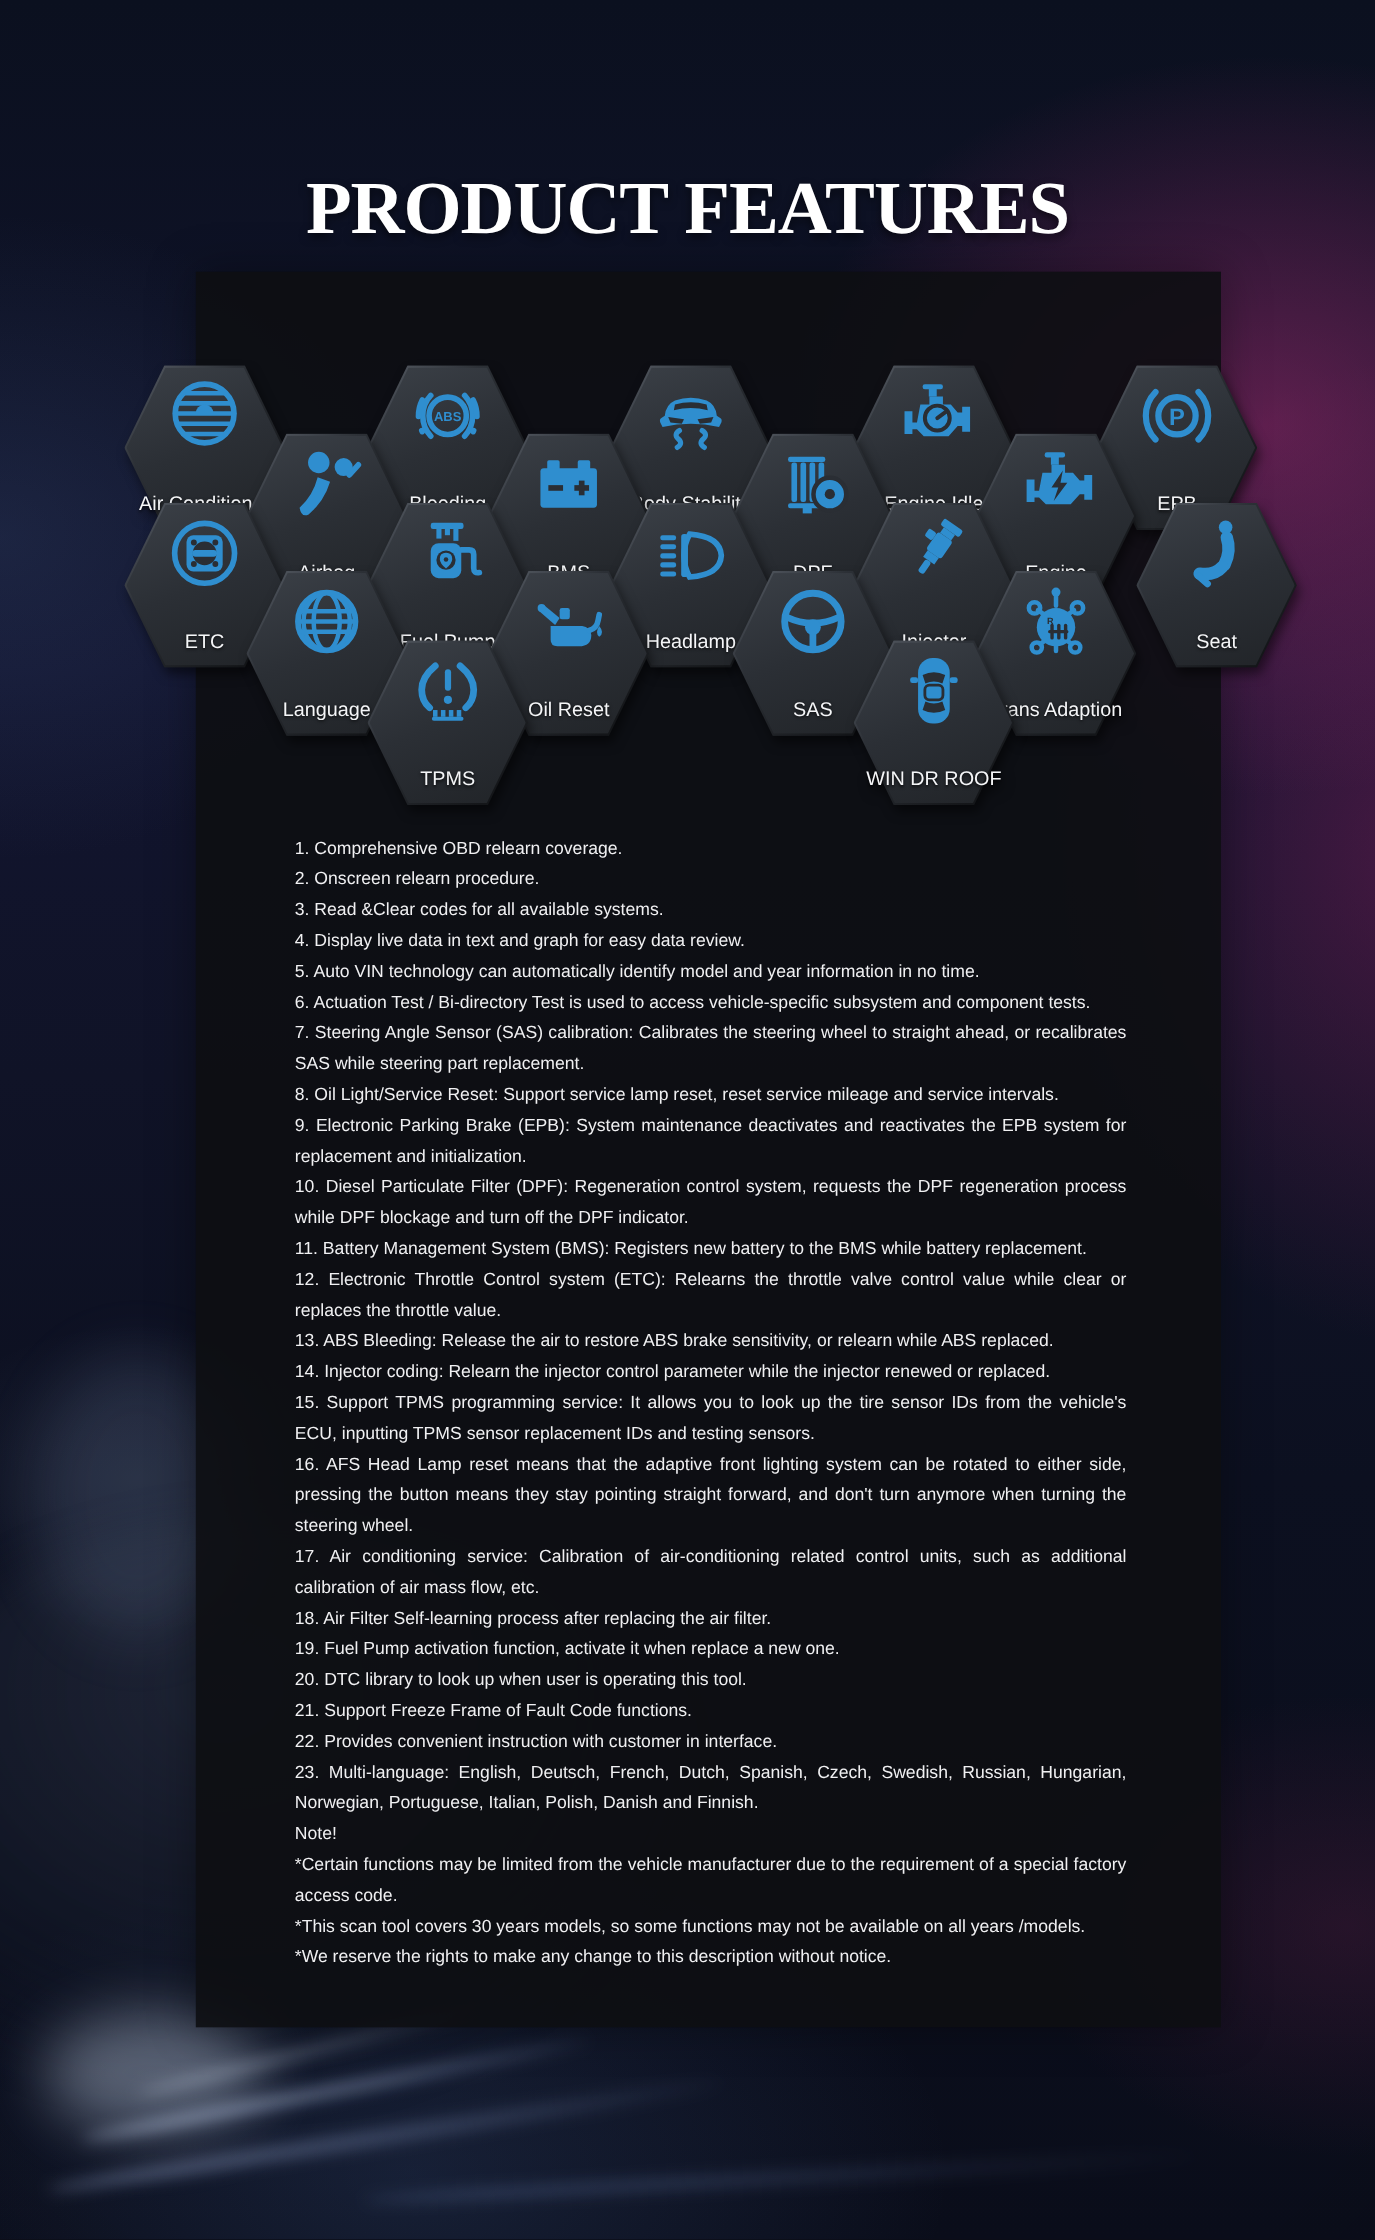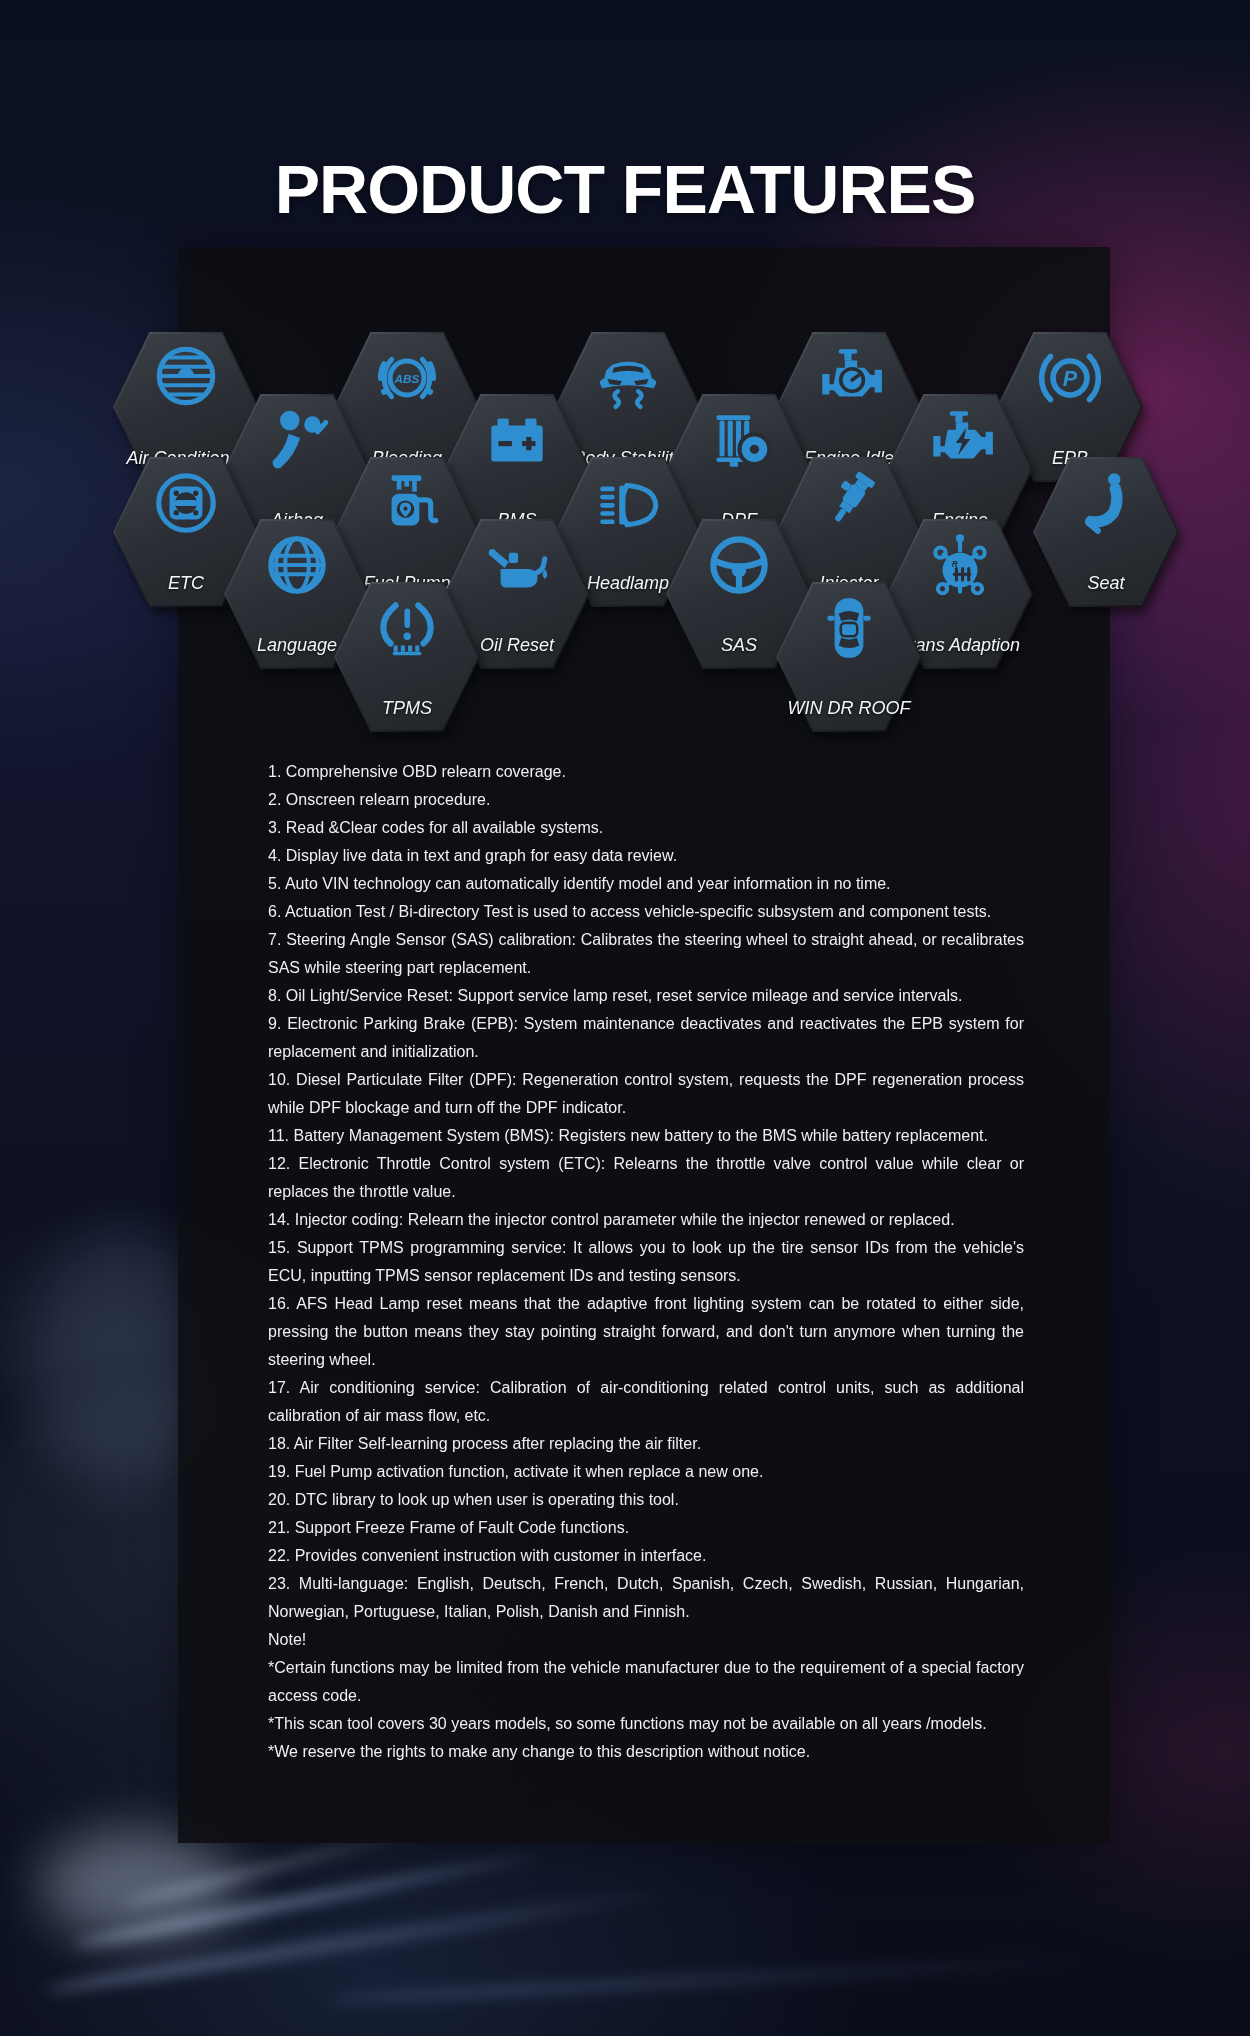--- a/index.html
+++ b/index.html
@@ -26,28 +26,28 @@
   .glow{position:absolute;border-radius:50%;filter:blur(26px);}
   .glow.g1{left:40px;top:1830px;width:200px;height:110px;background:rgba(220,235,255,.35);}
   .glow.g2{left:30px;top:1230px;width:190px;height:260px;background:rgba(150,175,215,.12);}
   .carhint{position:absolute;left:-140px;top:1380px;width:760px;height:520px;border-radius:50% 46% 40% 40%;
     background:radial-gradient(ellipse at 45% 30%, rgba(120,135,160,.18), rgba(25,32,48,.30) 55%, rgba(10,14,24,0) 75%);
     filter:blur(18px);}
   .vignette{position:absolute;inset:0;
     background:radial-gradient(ellipse 140% 120% at 50% 42%, rgba(0,0,0,0) 55%, rgba(0,0,0,.45) 100%);}
 
   .page-title{position:absolute;left:0;top:150px;width:1250px;text-align:center;margin:0;
-    color:#ffffff;font-family:Liberation Sans, sans-serif;font-weight:bold;
+    color:#ffffff;font-family:Liberation Serif, serif;font-weight:bold;
     font-size:68px;letter-spacing:-1px;text-shadow:0 3px 8px rgba(0,0,0,.55);}
 
   .panel{position:absolute;left:178px;top:247px;width:932px;height:1596px;
     background:rgba(13,14,18,.90);box-shadow:0 0 40px rgba(0,0,0,.35);}
 
   
-  .hex{position:absolute;width:146px;height:150px;filter:drop-shadow(3px 6px 5px rgba(0,0,0,.5));font-style:italic;}
+  .hex{position:absolute;width:146px;height:150px;filter:drop-shadow(3px 6px 5px rgba(0,0,0,.5));}
   .hex-bevel{position:absolute;inset:0;
     clip-path:polygon(0% 50%,25% 0%,75% 0%,100% 50%,75% 100%,25% 100%);
     background:linear-gradient(135deg,#5c626b 0%,#2c3036 35%,#141619 85%);}
   .hex-face{position:absolute;inset:2px;
     clip-path:polygon(0% 50%,25% 0%,75% 0%,100% 50%,75% 100%,25% 100%);
     background:linear-gradient(160deg,#3b4047 0%,#2b2f35 50%,#212428 100%);}
   .hex-icon{position:absolute;left:50%;top:9px;transform:translateX(-50%);width:74px;height:74px;}
   .hex-label{position:absolute;left:0;bottom:13px;width:100%;text-align:center;color:#f5f6f8;
     font-size:18px;text-shadow:0 1px 3px rgba(0,0,0,.8);white-space:nowrap;}
   .ic-main{fill:#2f8ecf;}
@@ -381,20 +381,21 @@
         <p>3. Read &amp;Clear codes for all available systems.</p>
         <p>4. Display live data in text and graph for easy data review.</p>
         <p>5. Auto VIN technology can automatically identify model and year information in no time.</p>
         <p>6. Actuation Test / Bi-directory Test is used to access vehicle-specific subsystem and component tests.</p>
         <p>7. Steering Angle Sensor (SAS) calibration: Calibrates the steering wheel to straight ahead, or recalibrates SAS while steering part replacement.</p>
         <p>8. Oil Light/Service Reset: Support service lamp reset, reset service mileage and service intervals.</p>
         <p>9. Electronic Parking Brake (EPB): System maintenance deactivates and reactivates the EPB system for replacement and initialization.</p>
         <p>10. Diesel Particulate Filter (DPF): Regeneration control system, requests the DPF regeneration process while DPF blockage and turn off the DPF indicator.</p>
         <p>11. Battery Management System (BMS): Registers new battery to the BMS while battery replacement.</p>
         <p>12. Electronic Throttle Control system (ETC): Relearns the throttle valve control value while clear or replaces the throttle value.</p>
+        <p>13. ABS Bleeding: Release the air to restore ABS brake sensitivity, or relearn while ABS replaced.</p>
         <p>14. Injector coding: Relearn the injector control parameter while the injector renewed or replaced.</p>
         <p>15. Support TPMS programming service: It allows you to look up the tire sensor IDs from the vehicle's ECU, inputting TPMS sensor replacement IDs and testing sensors.</p>
         <p>16. AFS Head Lamp reset means that the adaptive front lighting system can be rotated to either side, pressing the button means they stay pointing straight forward, and don't turn anymore when turning the steering wheel.</p>
         <p>17. Air conditioning service: Calibration of air-conditioning related control units, such as additional calibration of air mass flow, etc.</p>
         <p>18. Air Filter Self-learning process after replacing the air filter.</p>
         <p>19. Fuel Pump activation function, activate it when replace a new one.</p>
         <p>20. DTC library to look up when user is operating this tool.</p>
         <p>21. Support Freeze Frame of Fault Code functions.</p>
         <p>22. Provides convenient instruction with customer in interface.</p>
         <p>23. Multi-language: English, Deutsch, French, Dutch, Spanish, Czech, Swedish, Russian, Hungarian, Norwegian, Portuguese, Italian, Polish, Danish and Finnish.</p>

